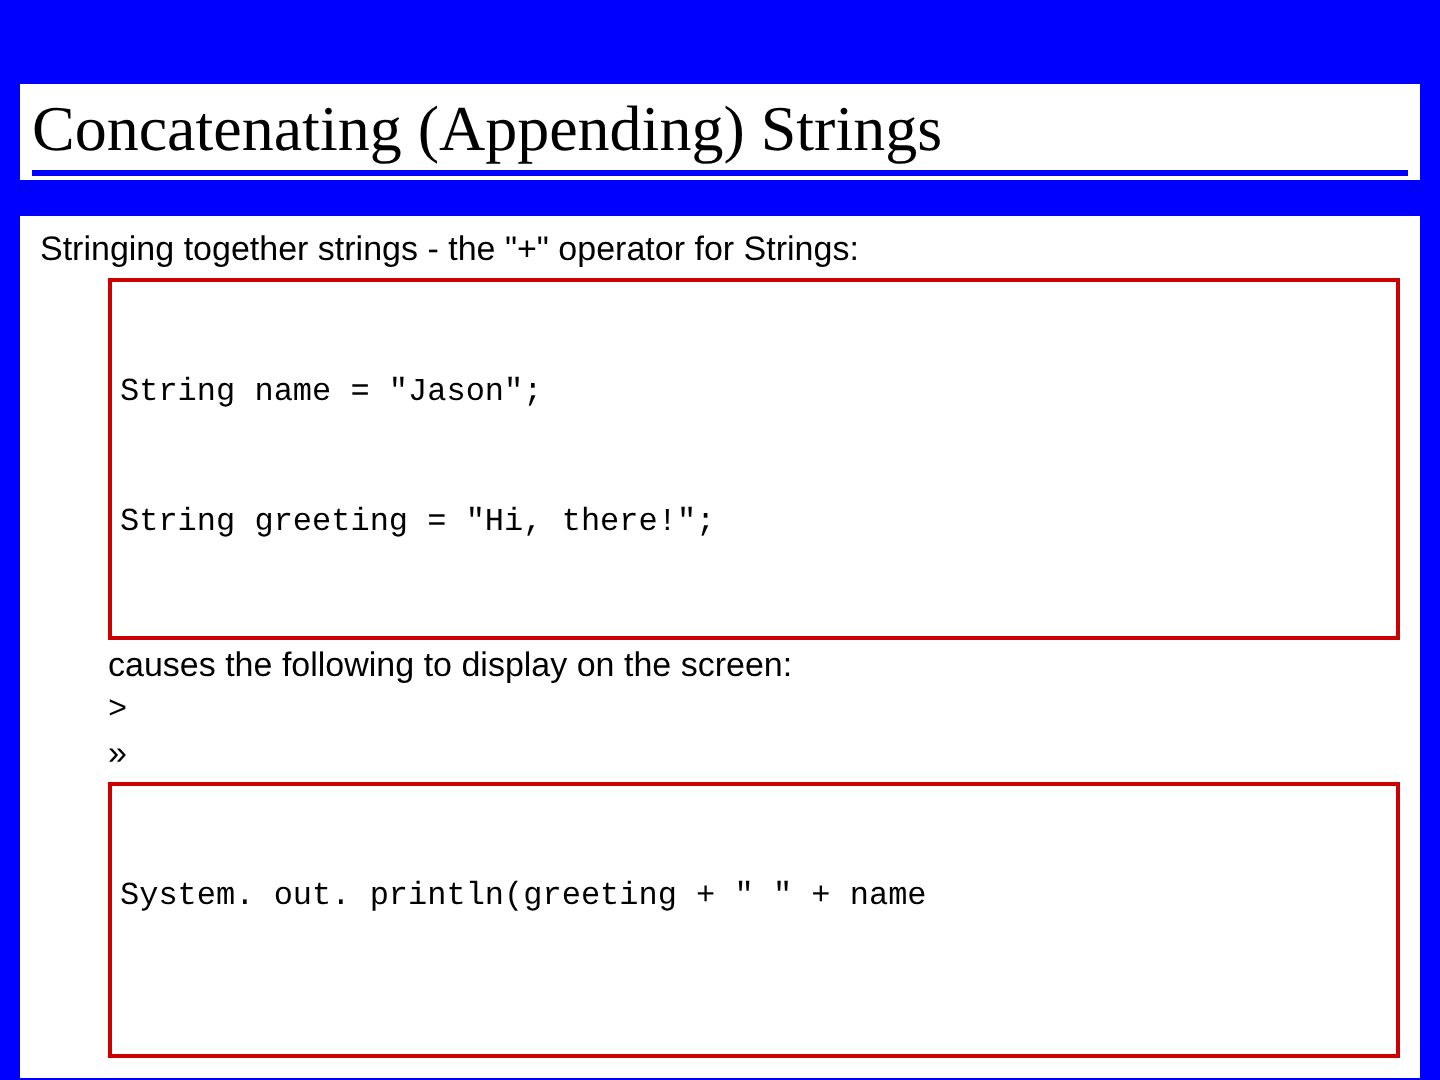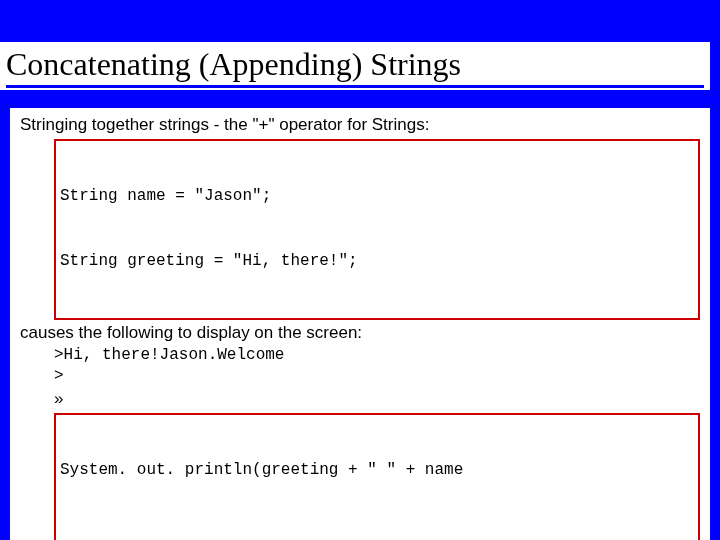--- a/index.html
+++ b/index.html
@@ -11,21 +11,21 @@
     overflow: hidden;
     position: relative;
   }
   .slide {
     width: 720px;
     height: 540px;
     position: relative;
   }
   .title-area {
     background: #ffffff;
-    margin: 42px 10px 0 0;
+    margin: 42px 10px 0 10px;
     padding: 4px 6px 2px 6px;
   }
   .title {
     font-family: "Times New Roman", Times, serif;
     font-size: 32px;
     color: #000000;
     border-bottom: 3px solid #0000ff;
     padding-bottom: 2px;
   }
   .body-area {
@@ -43,20 +43,21 @@
   }
   .codebox1 {
     border: 2px solid #cc0000;
     margin: 2px 0 2px 34px;
     padding: 2px 4px;
     font-family: "Courier New", Courier, monospace;
     font-size: 16px;
     white-space: pre;
   }
   .plain-line {
+    margin-left: 34px;
     font-family: Arial, sans-serif;
     font-size: 17px;
   }
   .mono-line {
     margin-left: 34px;
     font-family: "Courier New", Courier, monospace;
     font-size: 16px;
     white-space: pre;
   }
   .bullet-row {
@@ -89,21 +90,20 @@
 
   <div class="body-area">
     <div class="intro">Stringing together strings - the "+" operator for Strings:</div>
 
     <div class="codebox1">
       <div>String name = "Jason";</div>
       <div>String greeting = "Hi, there!";</div>
     </div>
 
     <div class="plain-line">causes the following to display on the screen:</div>
-    <div class="mono-line">&gt;Hi, there!Jason.Welcome</div>
     <div class="mono-line">&gt;</div>
 
     <div class="bullet-row">
       <div class="bullet-mark">»</div>
     </div>
 
     <div class="codebox2">
       <div>System. out. println(greeting + " " + name</div>
       
     </div>

